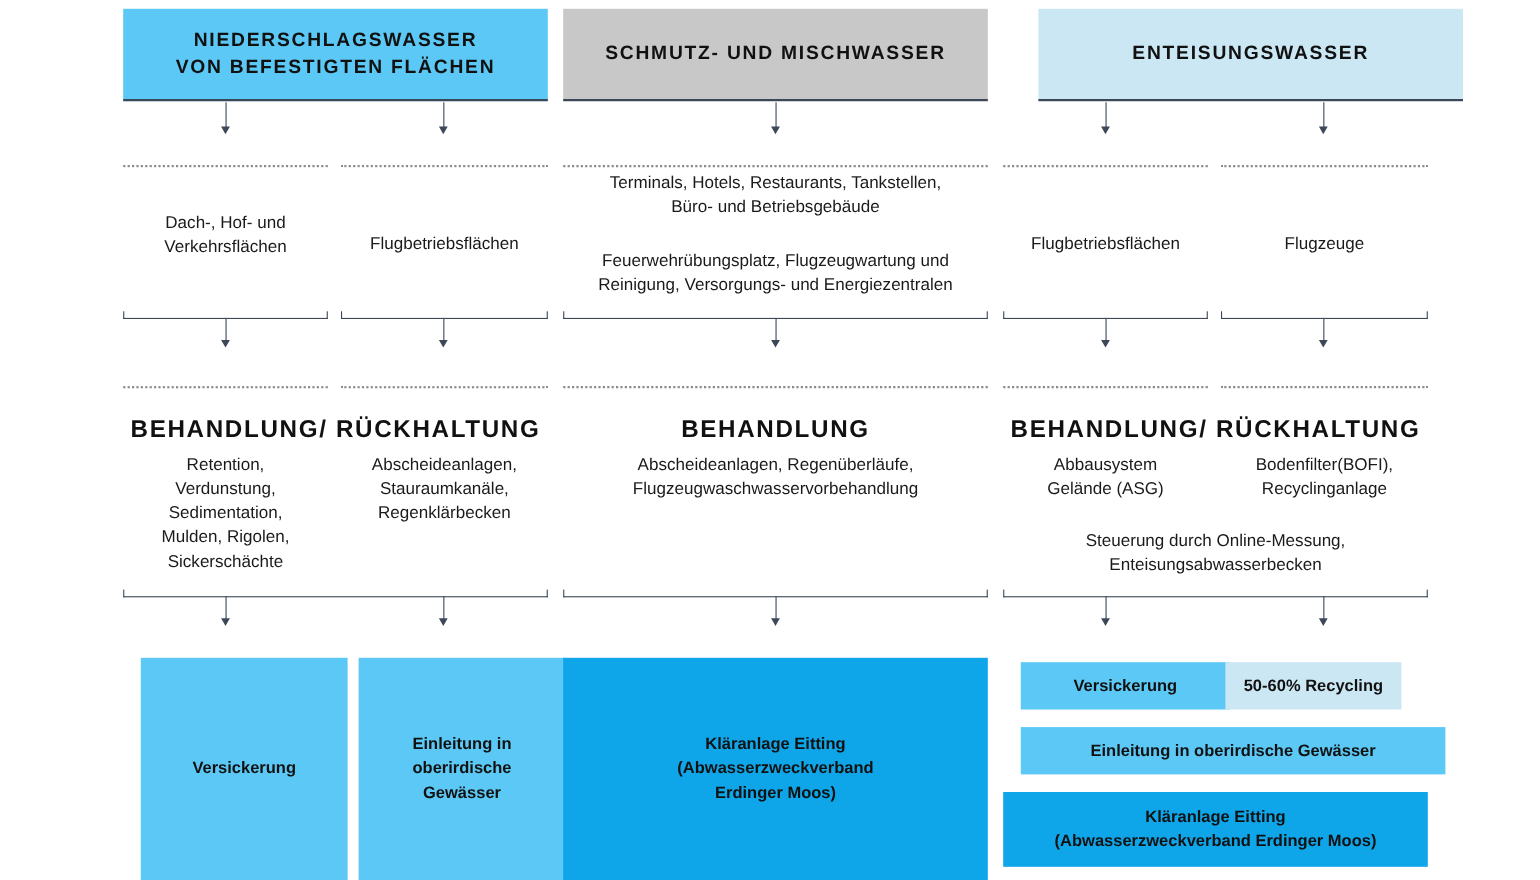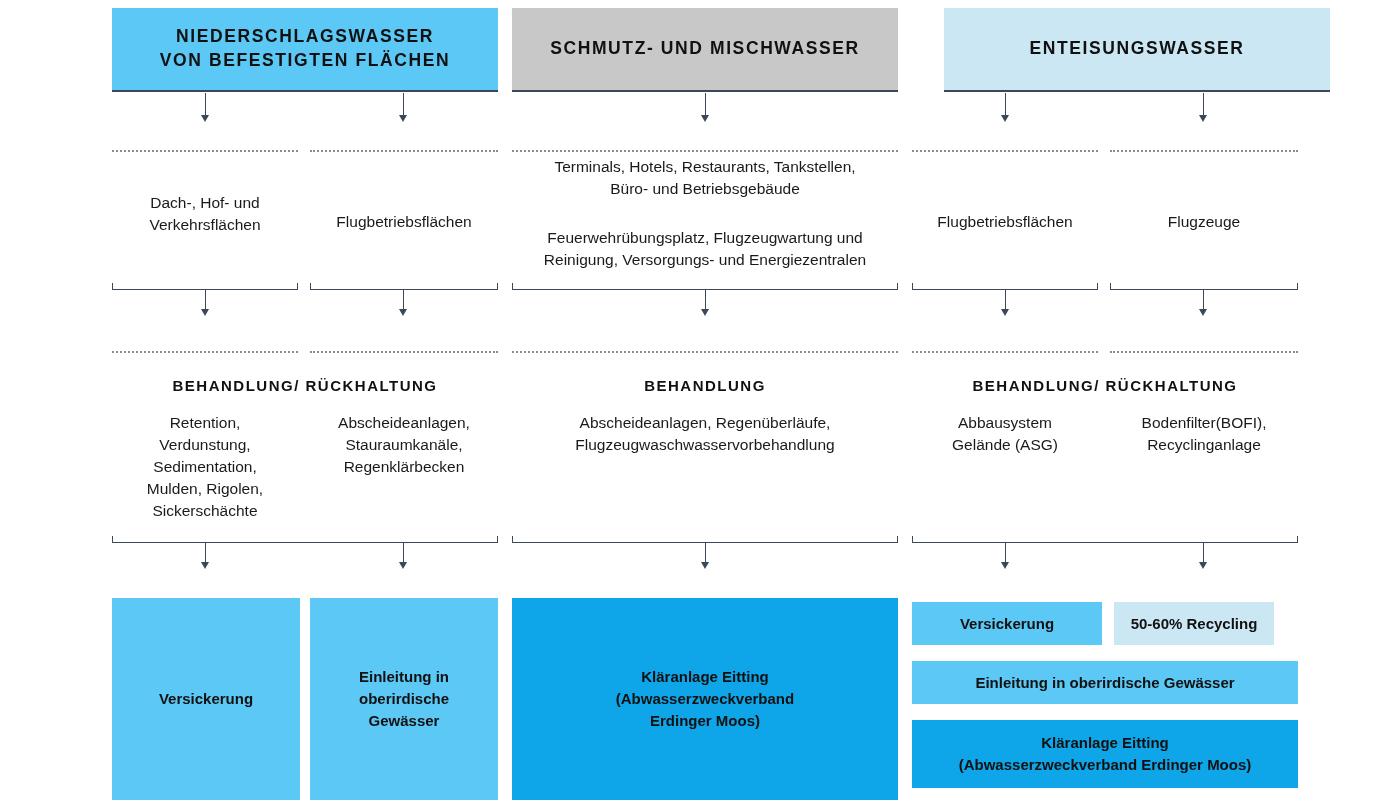--- a/index.html
+++ b/index.html
@@ -48,30 +48,30 @@
   .dotted{
     position:absolute;height:0;border-top:2px dotted #8c8c8c;
   }
 
   
   .txt{
     position:absolute;text-align:center;font-size:15.5px;line-height:1.42;color:#1a1a1a;
   }
   .section-title{
     position:absolute;text-align:center;width:100%;
-    font-weight:bold;font-size:15px;letter-spacing:1.5px;text-transform:uppercase;color:#111;
+    font-weight:bold;font-size:22px;letter-spacing:1.5px;text-transform:uppercase;color:#111;
   }
 
   
   .res{
     position:absolute;display:flex;align-items:center;justify-content:center;
     text-align:center;font-weight:bold;font-size:15px;line-height:1.45;color:#111;
     box-sizing:border-box;padding:4px 6px;
   }
-  .bg-blue{background:#5bc8f5;}
+  .bg-blue{background:#5bc8f5;margin-left:16px;}
   .bg-gray{background:#0ea5e9;}
   .bg-lightblue{background:#cbe7f3;}
 </style>
 </head>
 <body>
 
 <div class="stage">
 
   <div class="col" id="col-1">
 
@@ -253,20 +253,24 @@
     <div class="section-title" style="top:377px;">BEHANDLUNG/ RÜCKHALTUNG</div>
 
     <div class="txt" style="left:0;top:412px;width:186px;">
       <span>Abbausystem</span><br>
       <span>Gelände (ASG)</span>
     </div>
     <div class="txt" style="left:198px;top:412px;width:188px;">
       <span>Bodenfilter(BOFI),</span><br>
       <span>Recyclinganlage</span>
     </div>
+    <div class="txt" style="left:0;top:481px;width:386px;">
+      <span>Steuerung durch Online-Messung,</span><br>
+      <span>Enteisungsabwasserbecken</span>
+    </div>
 
     <div class="conn">
       <div class="bracket" style="left:0;top:542px;width:386px;"></div>
       <div class="tick" style="left:0;top:536px;"></div>
       <div class="tick" style="left:385px;top:536px;"></div>
       <div class="stem" style="left:93px;top:542px;height:22px;"></div>
       <div class="arrow-head" style="left:89px;top:562px;"></div>
       <div class="stem" style="left:291px;top:542px;height:22px;"></div>
       <div class="arrow-head" style="left:287px;top:562px;"></div>
     </div>

